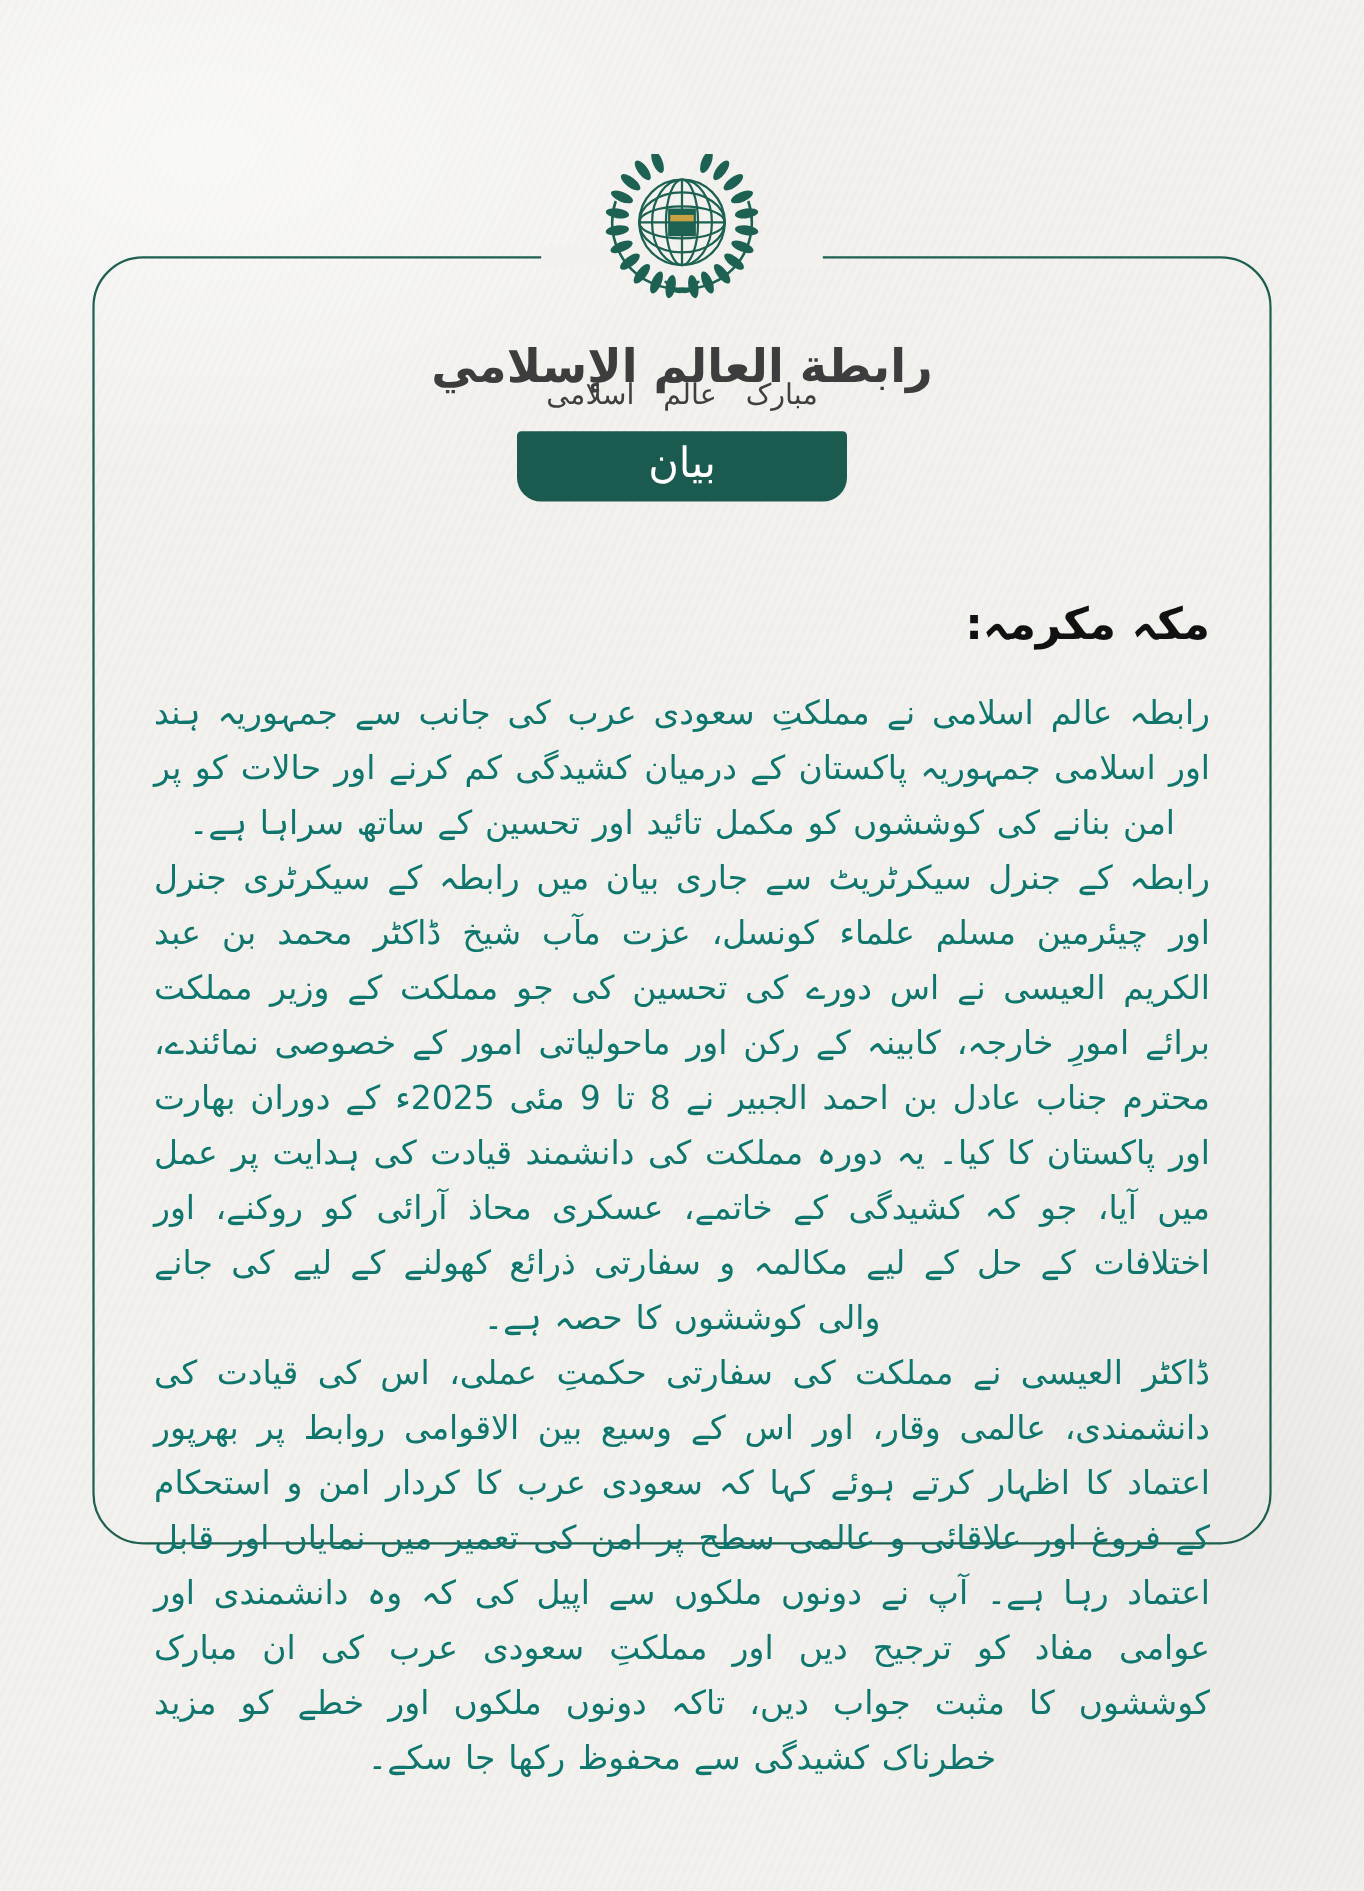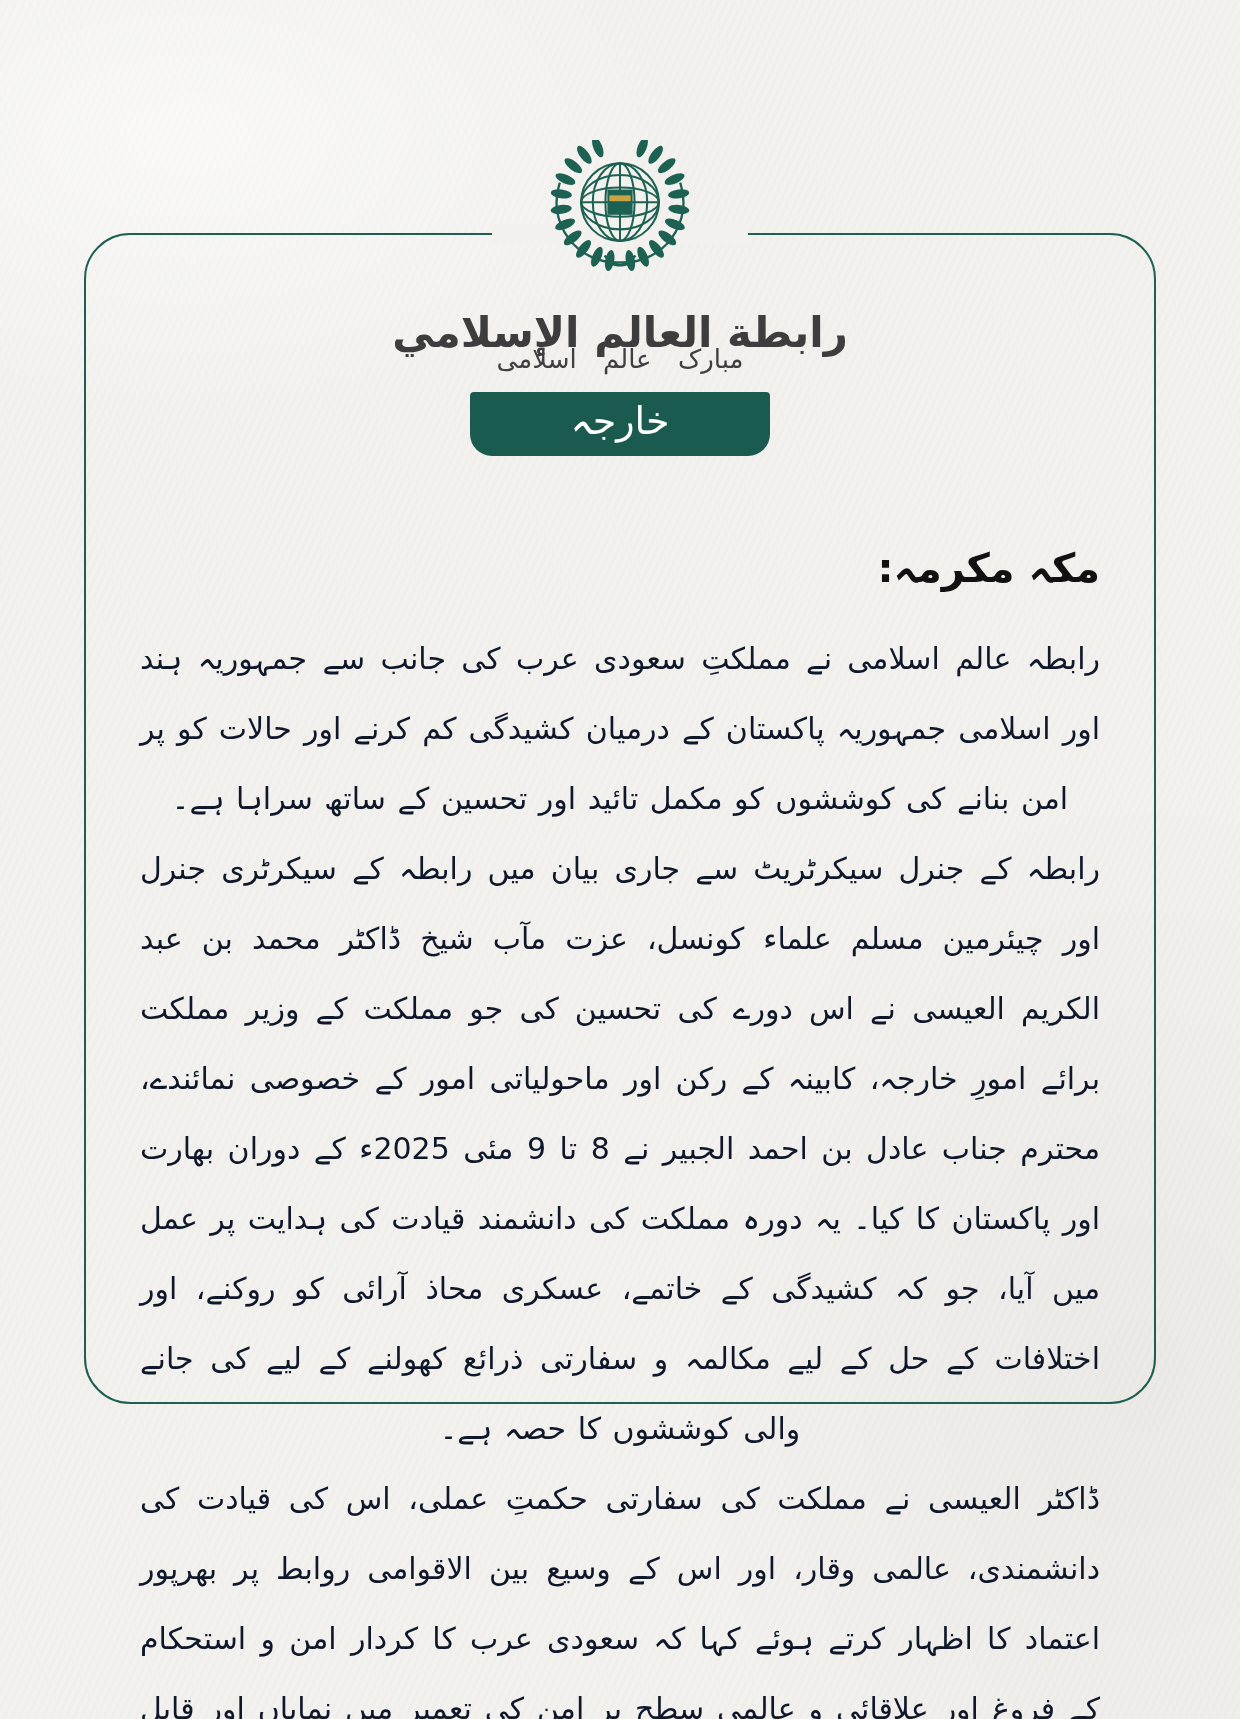--- a/index.html
+++ b/index.html
@@ -58,22 +58,22 @@
   .content{
     position:absolute;z-index:3;
     left:140px;right:140px;top:538px;
     direction:rtl;
   }
   .doc-heading{
     font-size:40px;font-weight:bold;color:#111;
     margin:0 0 26px 0;line-height:1.5;
   }
   .content p{
-    margin:0;color:#0f172a;
-    font-size:30px;line-height:70px;
+    margin:0;color:#0f766e;
+    font-size:30px;line-height:50px;
     text-align:justify;text-align-last:center;
     word-spacing:2px;
   }
 </style>
 </head>
 <body>
 
 <div class="texture"></div>
 
 <div class="frame"></div>
@@ -128,21 +128,21 @@
 
   <rect x="97" y="51" width="26" height="26" fill="#1d6152"></rect>
   <rect x="99" y="57" width="22" height="6" fill="#c9a245"></rect>
 </svg>
 
 <div class="arabic-title">رابطة العالم الإسلامي</div>
 
 <div class="urdu-title">مبارک عالم اسلامی</div>
 
 <div class="banner">
-  <span class="banner-label">خارجہ</span>
+  <span class="banner-label">بيان</span>
 </div>
 
 <div class="content">
   <h1 class="doc-heading">مکہ مکرمہ:</h1>
   <p>رابطہ عالم اسلامی نے مملکتِ سعودی عرب کی جانب سے جمہوریہ ہند اور اسلامی جمہوریہ پاکستان کے درمیان کشیدگی کم کرنے اور حالات کو پر امن بنانے کی کوششوں کو مکمل تائید اور تحسین کے ساتھ سراہا ہے۔</p>
   <p>رابطہ کے جنرل سیکرٹریٹ سے جاری بیان میں رابطہ کے سیکرٹری جنرل اور چیئرمین مسلم علماء کونسل، عزت مآب شیخ ڈاکٹر محمد بن عبد الکریم العیسی نے اس دورے کی تحسین کی جو مملکت کے وزیر مملکت برائے امورِ خارجہ، کابینہ کے رکن اور ماحولیاتی امور کے خصوصی نمائندے، محترم جناب عادل بن احمد الجبیر نے 8 تا 9 مئی 2025ء کے دوران بھارت اور پاکستان کا کیا۔ یہ دورہ مملکت کی دانشمند قیادت کی ہدایت پر عمل میں آیا، جو کہ کشیدگی کے خاتمے، عسکری محاذ آرائی کو روکنے، اور اختلافات کے حل کے لیے مکالمہ و سفارتی ذرائع کھولنے کے لیے کی جانے والی کوششوں کا حصہ ہے۔</p>
   <p>ڈاکٹر العیسی نے مملکت کی سفارتی حکمتِ عملی، اس کی قیادت کی دانشمندی، عالمی وقار، اور اس کے وسیع بین الاقوامی روابط پر بھرپور اعتماد کا اظہار کرتے ہوئے کہا کہ سعودی عرب کا کردار امن و استحکام کے فروغ اور علاقائی و عالمی سطح پر امن کی تعمیر میں نمایاں اور قابل اعتماد رہا ہے۔ آپ نے دونوں ملکوں سے اپیل کی کہ وہ دانشمندی اور عوامی مفاد کو ترجیح دیں اور مملکتِ سعودی عرب کی ان مبارک کوششوں کا مثبت جواب دیں، تاکہ دونوں ملکوں اور خطے کو مزید خطرناک کشیدگی سے محفوظ رکھا جا سکے۔</p>
 </div>
 
 </body></html>

